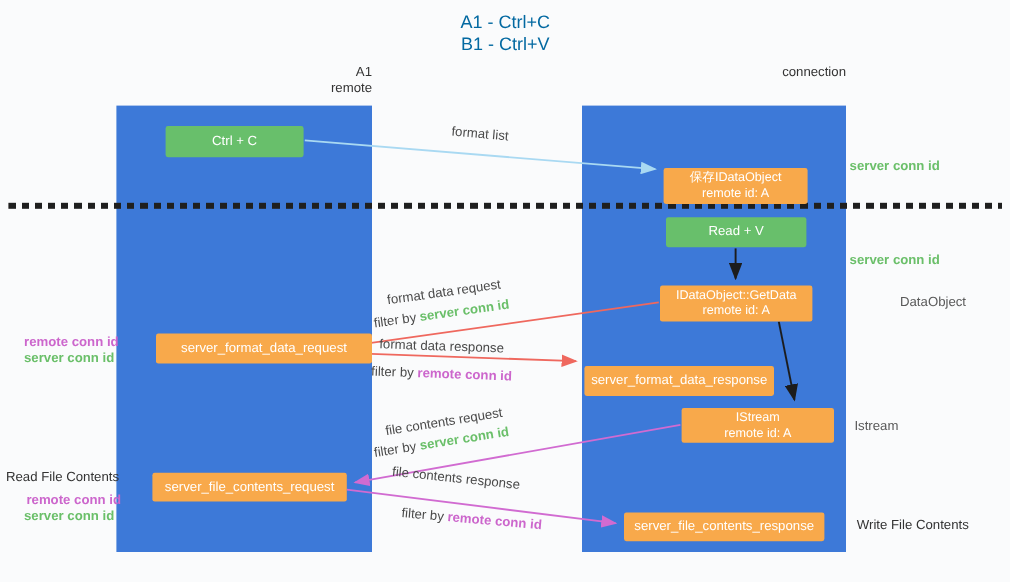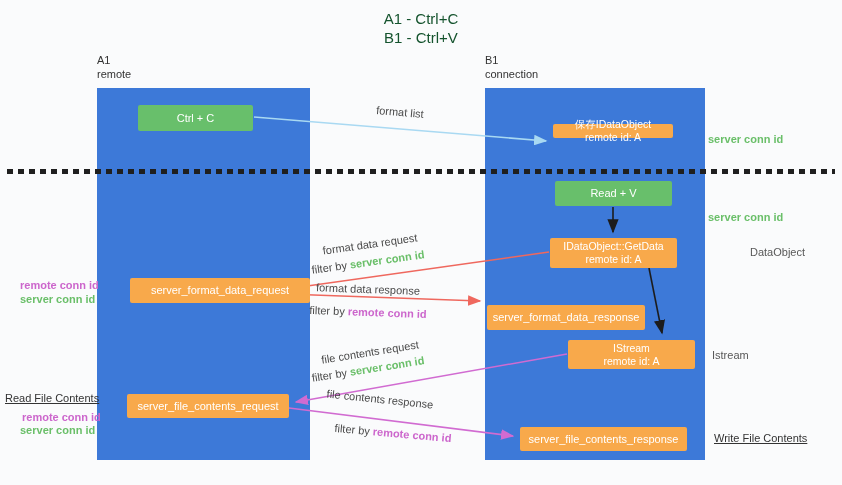--- a/index.html
+++ b/index.html
@@ -13,24 +13,24 @@
     width:842px; height:485px;
     background:var(--bg,#fafbfc);
     overflow:hidden;
   }
   .abs { position:absolute; }
 
   .title {
     left:0; right:0; top:9px;
     text-align:center;
     font-size:15px; line-height:19px;
-    color:#14532d;
+    color:#0369a1;
   }
   .col-header {
-    text-align:left;
+    text-align:right;
     font-size:11px; line-height:14px;
     color:#333;
   }
   .lane { background:var(--lane-blue,#3d79d8); }
 
   .dotted {
     height:5px;
     background:repeating-linear-gradient(90deg,#1f1f1f 0 6px,transparent 6px 11px);
   }
 
@@ -42,40 +42,39 @@
     white-space:nowrap;
   }
   .box.small { font-size:10.5px; line-height:13px; }
   .green  { background:var(--box-green,#68bf6b); }
   .orange { background:var(--box-orange,#f8a94b); }
 
   .lbl { font-size:11px; color:#4a4a4a; text-align:center; white-space:nowrap; }
   .green-text   { color:var(--text-green,#6abf69); font-weight:bold; }
   .magenta-text { color:var(--text-magenta,#cc66cc); font-weight:bold; }
   .gray-text { color:#585858; font-weight:normal; }
-  .dark-text { color:#333; font-weight:normal;text-decoration:underline; }
+  .dark-text { color:#333; font-weight:normal; }
 
   svg.arrows { position:absolute; left:0; top:0; pointer-events:none; }
 </style>
 </head>
 <body>
 
 <div class="stage">
 
   <div class="abs title">
     <div>A1 - Ctrl+C</div>
     <div>B1 - Ctrl+V</div>
   </div>
 
   <div class="abs col-header" style="left:97px;top:53px;width:213px;">
     <div>A1</div>
     <div>remote</div>
   </div>
   <div class="abs col-header" style="left:485px;top:53px;width:220px;">
-    <div>B1</div>
     <div>connection</div>
   </div>
 
   <div class="abs lane" style="left:97px;top:88px;width:213px;height:372px;"></div>
   <div class="abs lane" style="left:485px;top:88px;width:220px;height:372px;"></div>
 
   <svg class="arrows" width="842" height="485" viewBox="0 0 842 485">
     <defs>
       <marker id="m-blue" markerWidth="9" markerHeight="7" refX="8" refY="3.5" orient="auto">
           <path d="M0,0 L9,3.5 L0,7 z" fill="#a9d9f2"></path>
@@ -98,21 +97,21 @@
     <line x1="567" y1="354" x2="296" y2="402" stroke="#d16bd1" stroke-width="1.5" marker-end="url(#m-magenta)"></line>
     <line x1="289" y1="408" x2="513" y2="436" stroke="#d16bd1" stroke-width="1.5" marker-end="url(#m-magenta)"></line>
   </svg>
 
   <div class="abs dotted" style="left:7px;top:169px;width:828px;"></div>
 
   <div class="abs box green" style="left:138px;top:105px;width:115px;height:26px;">
     <div>Ctrl + C</div>
   </div>
 
-  <div class="abs box orange small" style="left:553px;top:124px;width:120px;height:14px;">
+  <div class="abs box orange small" style="left:553px;top:140px;width:120px;height:30px;">
     <div>保存IDataObject</div>
     <div>remote id: A</div>
   </div>
 
   <div class="abs box green" style="left:555px;top:181px;width:117px;height:25px;">
     <div>Read + V</div>
   </div>
 
   <div class="abs box orange small" style="left:550px;top:238px;width:127px;height:30px;">
     <div>IDataObject::GetData</div>

